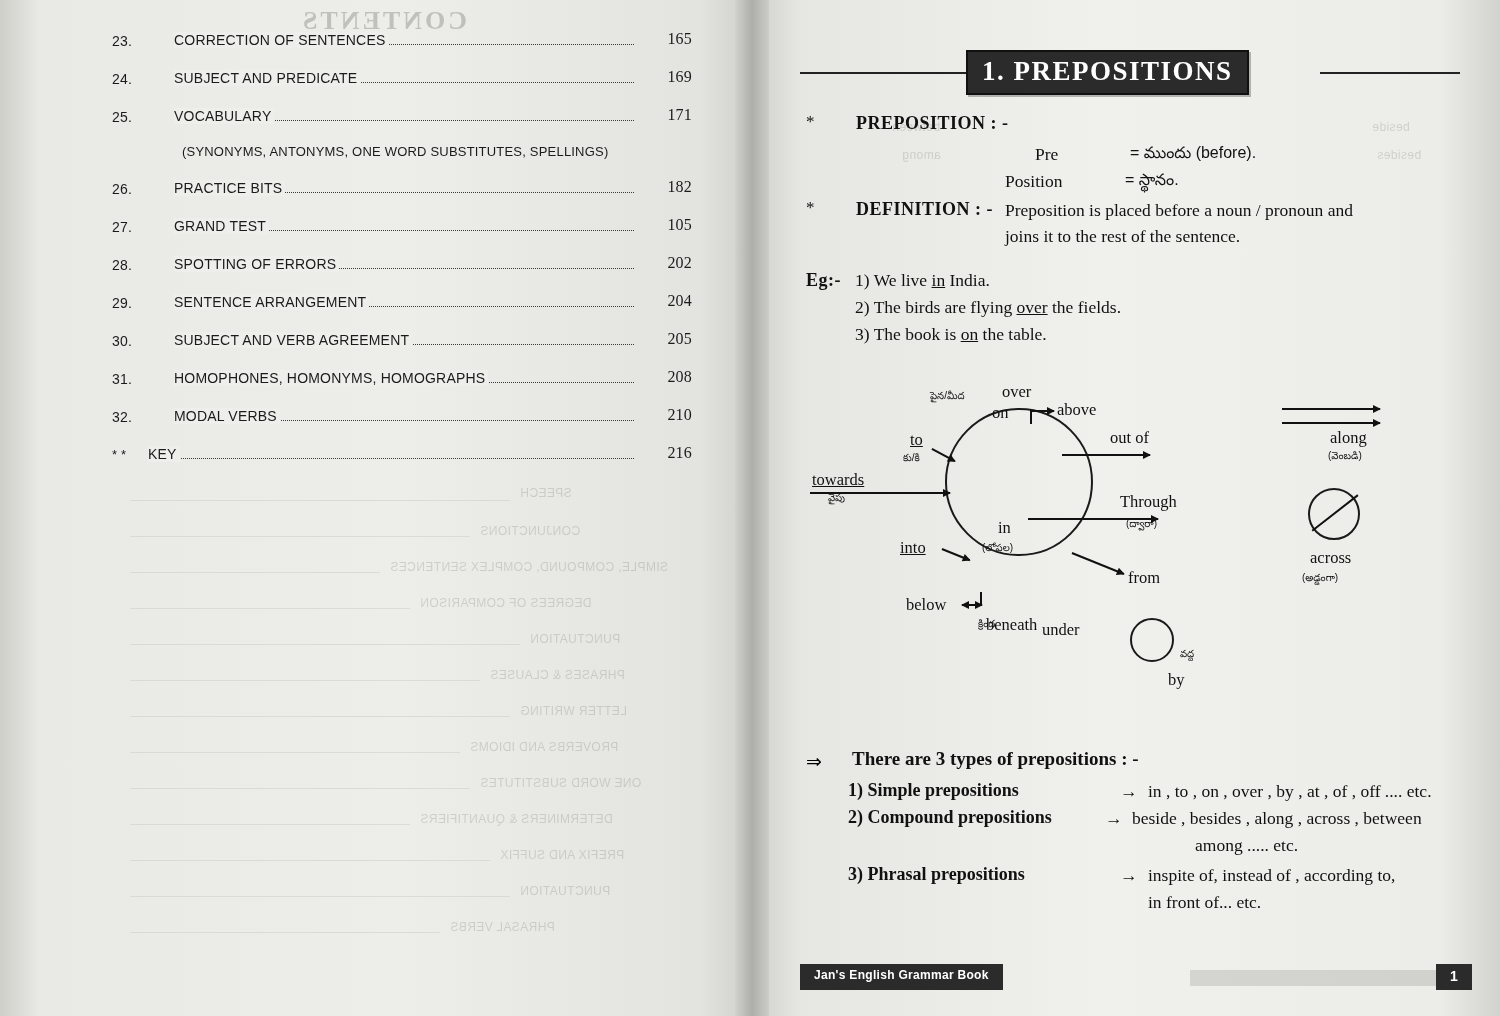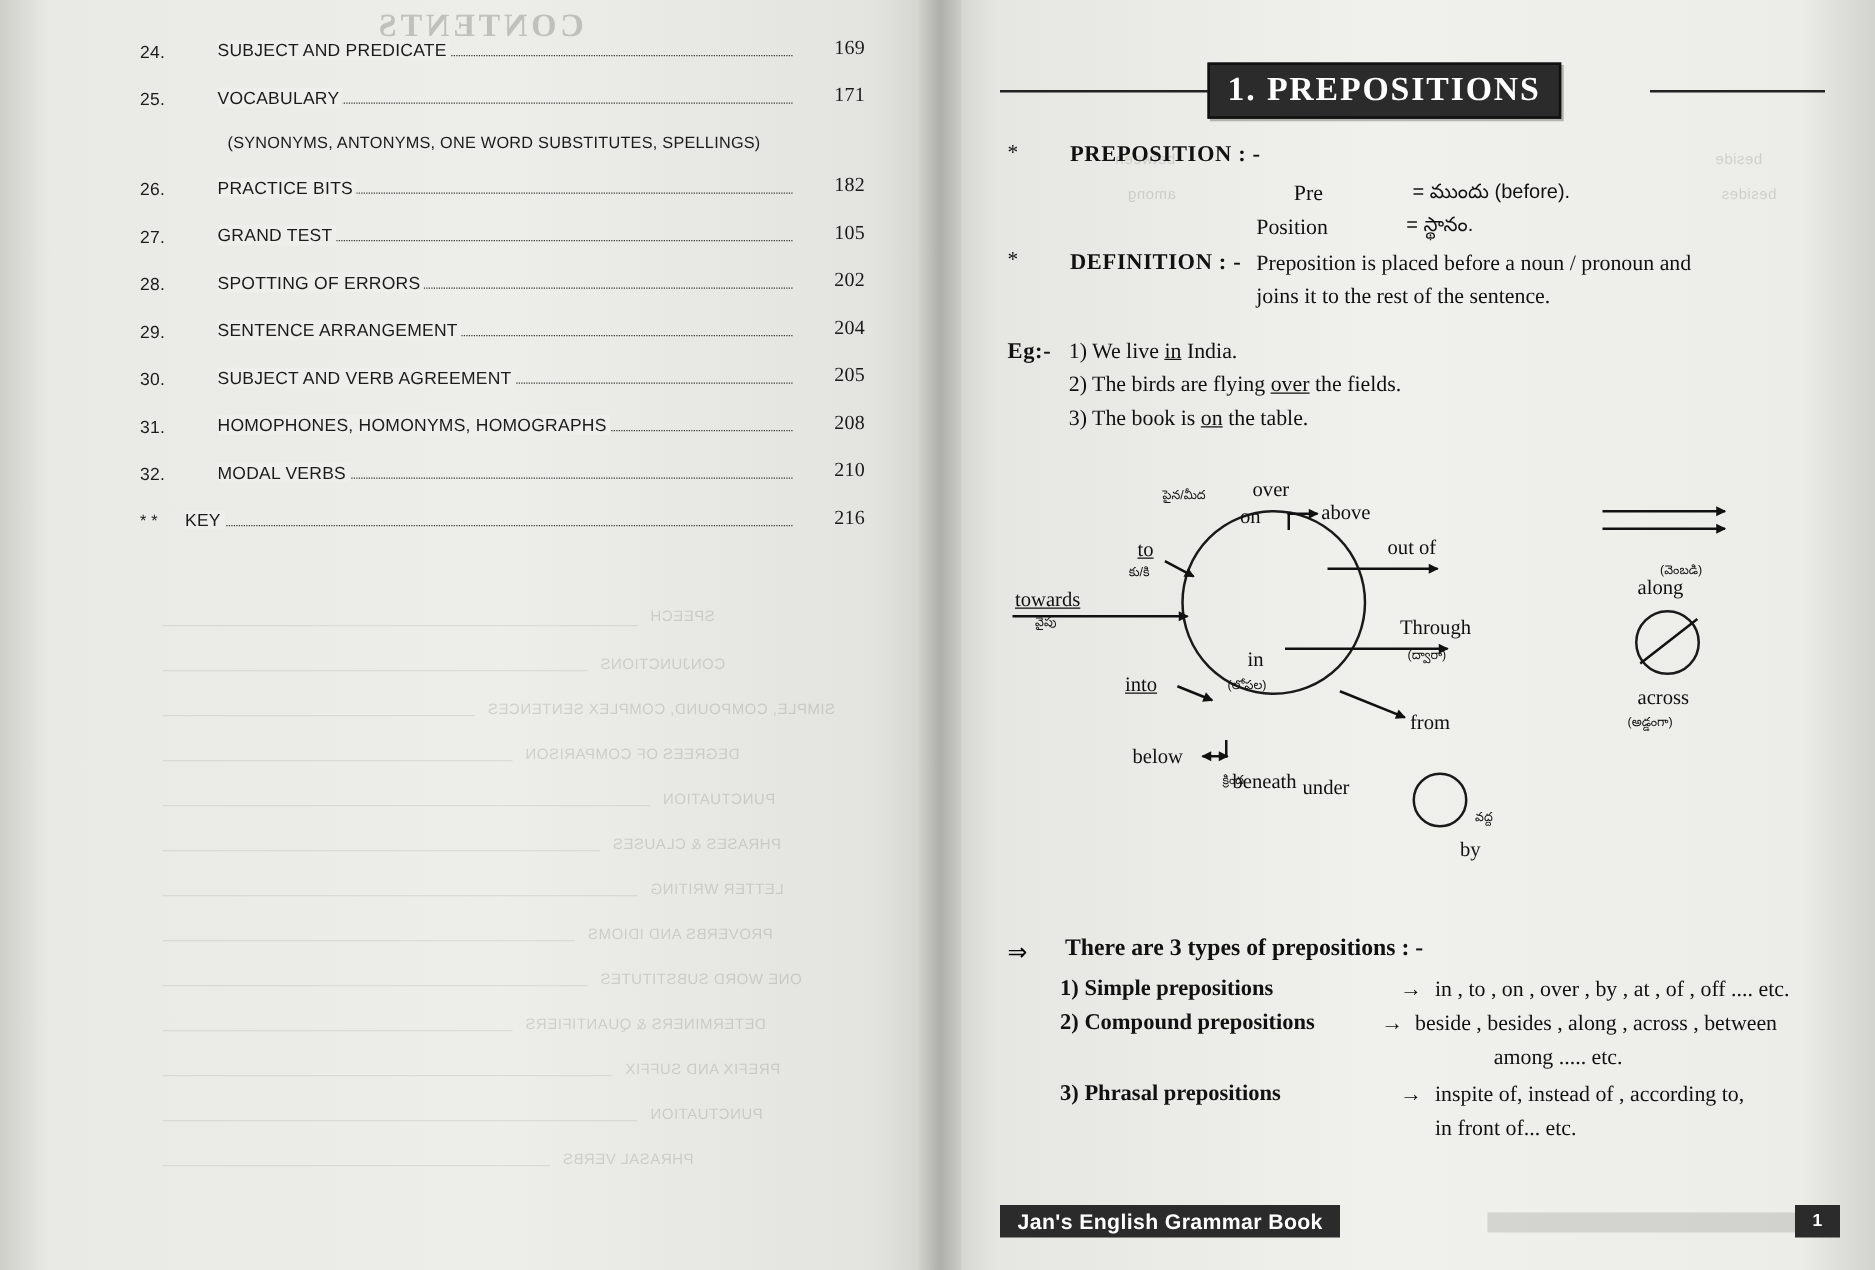--- a/index.html
+++ b/index.html
@@ -257,21 +257,21 @@
 
   
   #footer-bar {
     position: absolute;
     left: 800px; bottom: 26px;
     height: 26px;
     background: #2b2b2b;
     color: #fff;
     font-family: "Liberation Sans", sans-serif;
     font-weight: bold;
-    font-size: 17px;
+    font-size: 12px;
     padding: 4px 14px 0 14px;
     letter-spacing: 0.3px;
   }
   #footer-page {
     position: absolute;
     right: 28px; bottom: 26px;
     width: 36px; height: 26px;
     background: #2b2b2b;
     color: #fff;
     font-family: "Liberation Sans", sans-serif;
@@ -327,20 +327,26 @@
     <div class="ghost-line" style="left:130px; top:716px; width:380px;"></div>
     <div class="ghost-line" style="left:130px; top:752px; width:330px;"></div>
     <div class="ghost-line" style="left:130px; top:788px; width:340px;"></div>
     <div class="ghost-line" style="left:130px; top:824px; width:280px;"></div>
     <div class="ghost-line" style="left:130px; top:860px; width:360px;"></div>
     <div class="ghost-line" style="left:130px; top:896px; width:380px;"></div>
     <div class="ghost-line" style="left:130px; top:932px; width:310px;"></div>
 
     <div id="toc">
 
+      <div class="toc-row">
+        <div class="toc-num">23.</div>
+        <div class="toc-dots"></div>
+        <div class="toc-title" style="background:#eeeeea;">CORRECTION OF SENTENCES</div>
+        <div class="toc-page">165</div>
+      </div>
 
       <div class="toc-row">
         <div class="toc-num">24.</div>
         <div class="toc-dots"></div>
         <div class="toc-title" style="background:#eeeeea;">SUBJECT AND PREDICATE</div>
         <div class="toc-page">169</div>
       </div>
 
       <div class="toc-row">
         <div class="toc-num">25.</div>
@@ -474,21 +480,21 @@
     <div class="dg tel" style="left:113px; top:82px;">కు/కి</div>
     <div class="arrow" style="left:142px; top:78px; width:26px; transform: rotate(28deg);"></div>
 
     <div class="dg u" style="left:22px; top:100px;">towards</div>
     <div class="dg tel" style="left:38px; top:122px;">వైపు</div>
     <div class="arrow" style="left:20px; top:122px; width:140px;"></div>
 
     <div class="dg" style="left:320px; top:58px;">out of</div>
     <div class="arrow" style="left:272px; top:84px; width:88px;"></div>
 
-    <div class="dg" style="left:520px; top:58px;margin-top:32px;">along</div>
+    <div class="dg" style="left:540px; top:58px;">along</div>
     <div class="dg tel" style="left:538px; top:80px;">(వెంబడి)</div>
     <div class="arrow" style="left:492px; top:38px; width:98px;"></div>
     <div class="arrow" style="left:492px; top:52px; width:98px;"></div>
 
     <div class="dg" style="left:330px; top:122px;">Through</div>
     <div class="dg tel" style="left:336px; top:148px;">(ద్వారా)</div>
     <div class="arrow" style="left:238px; top:148px; width:130px;"></div>
 
     <div class="dg" style="left:208px; top:148px;">in</div>
     <div class="dg tel" style="left:192px; top:172px;">(లోపల)</div>

